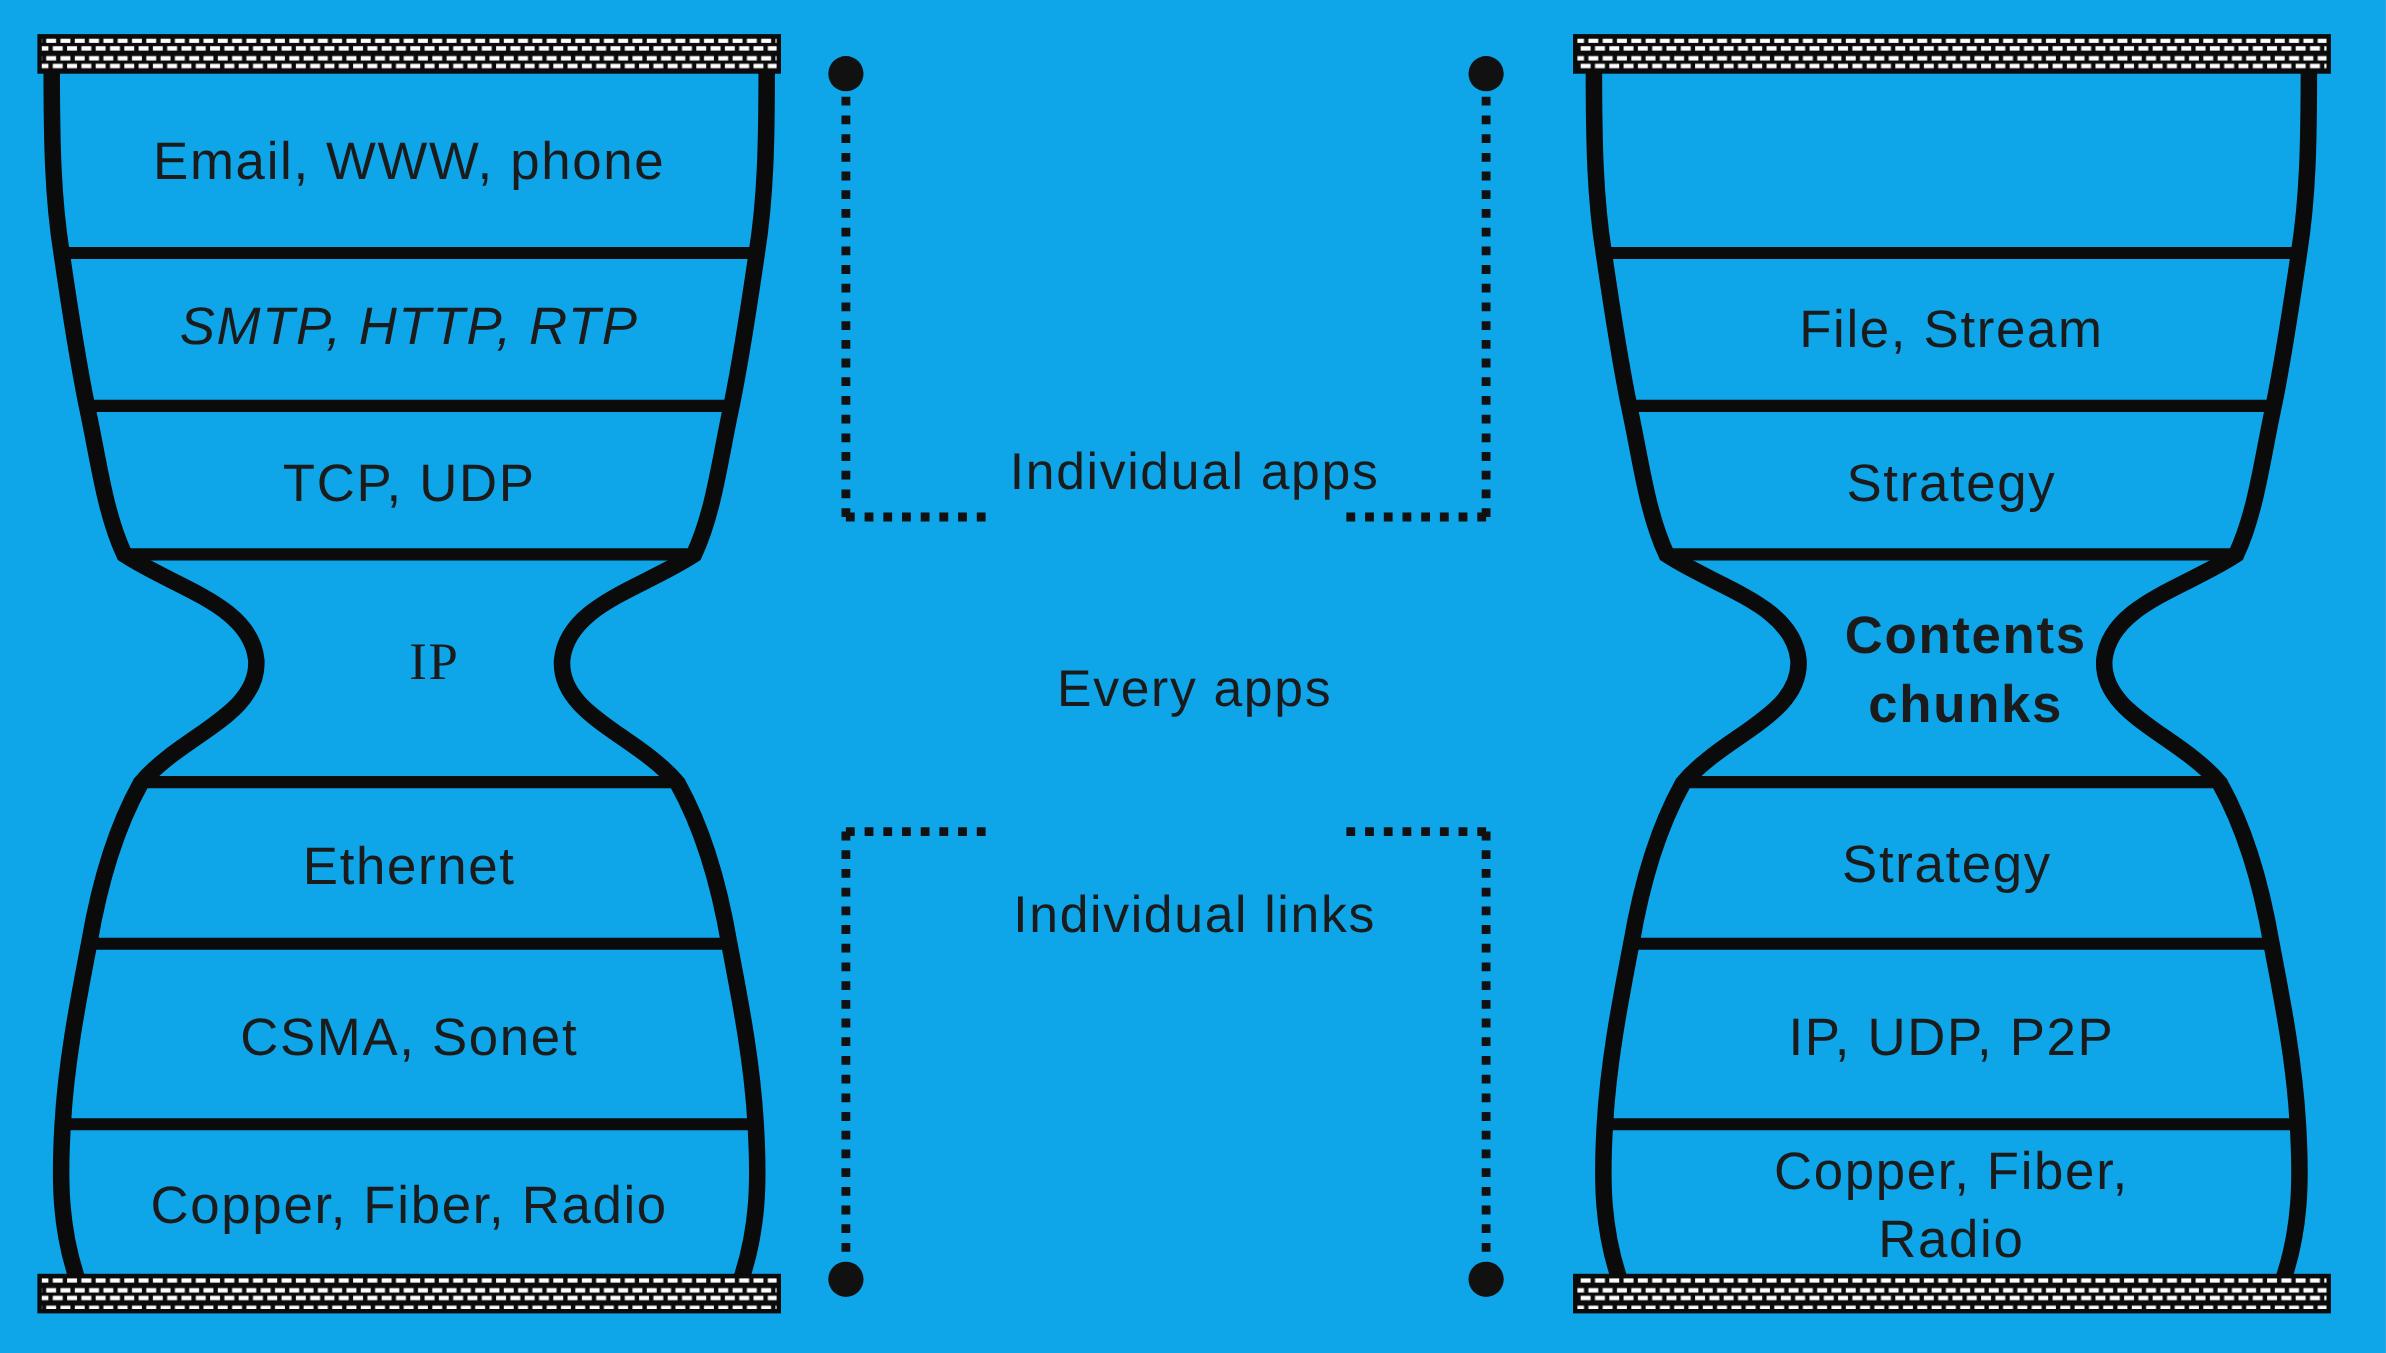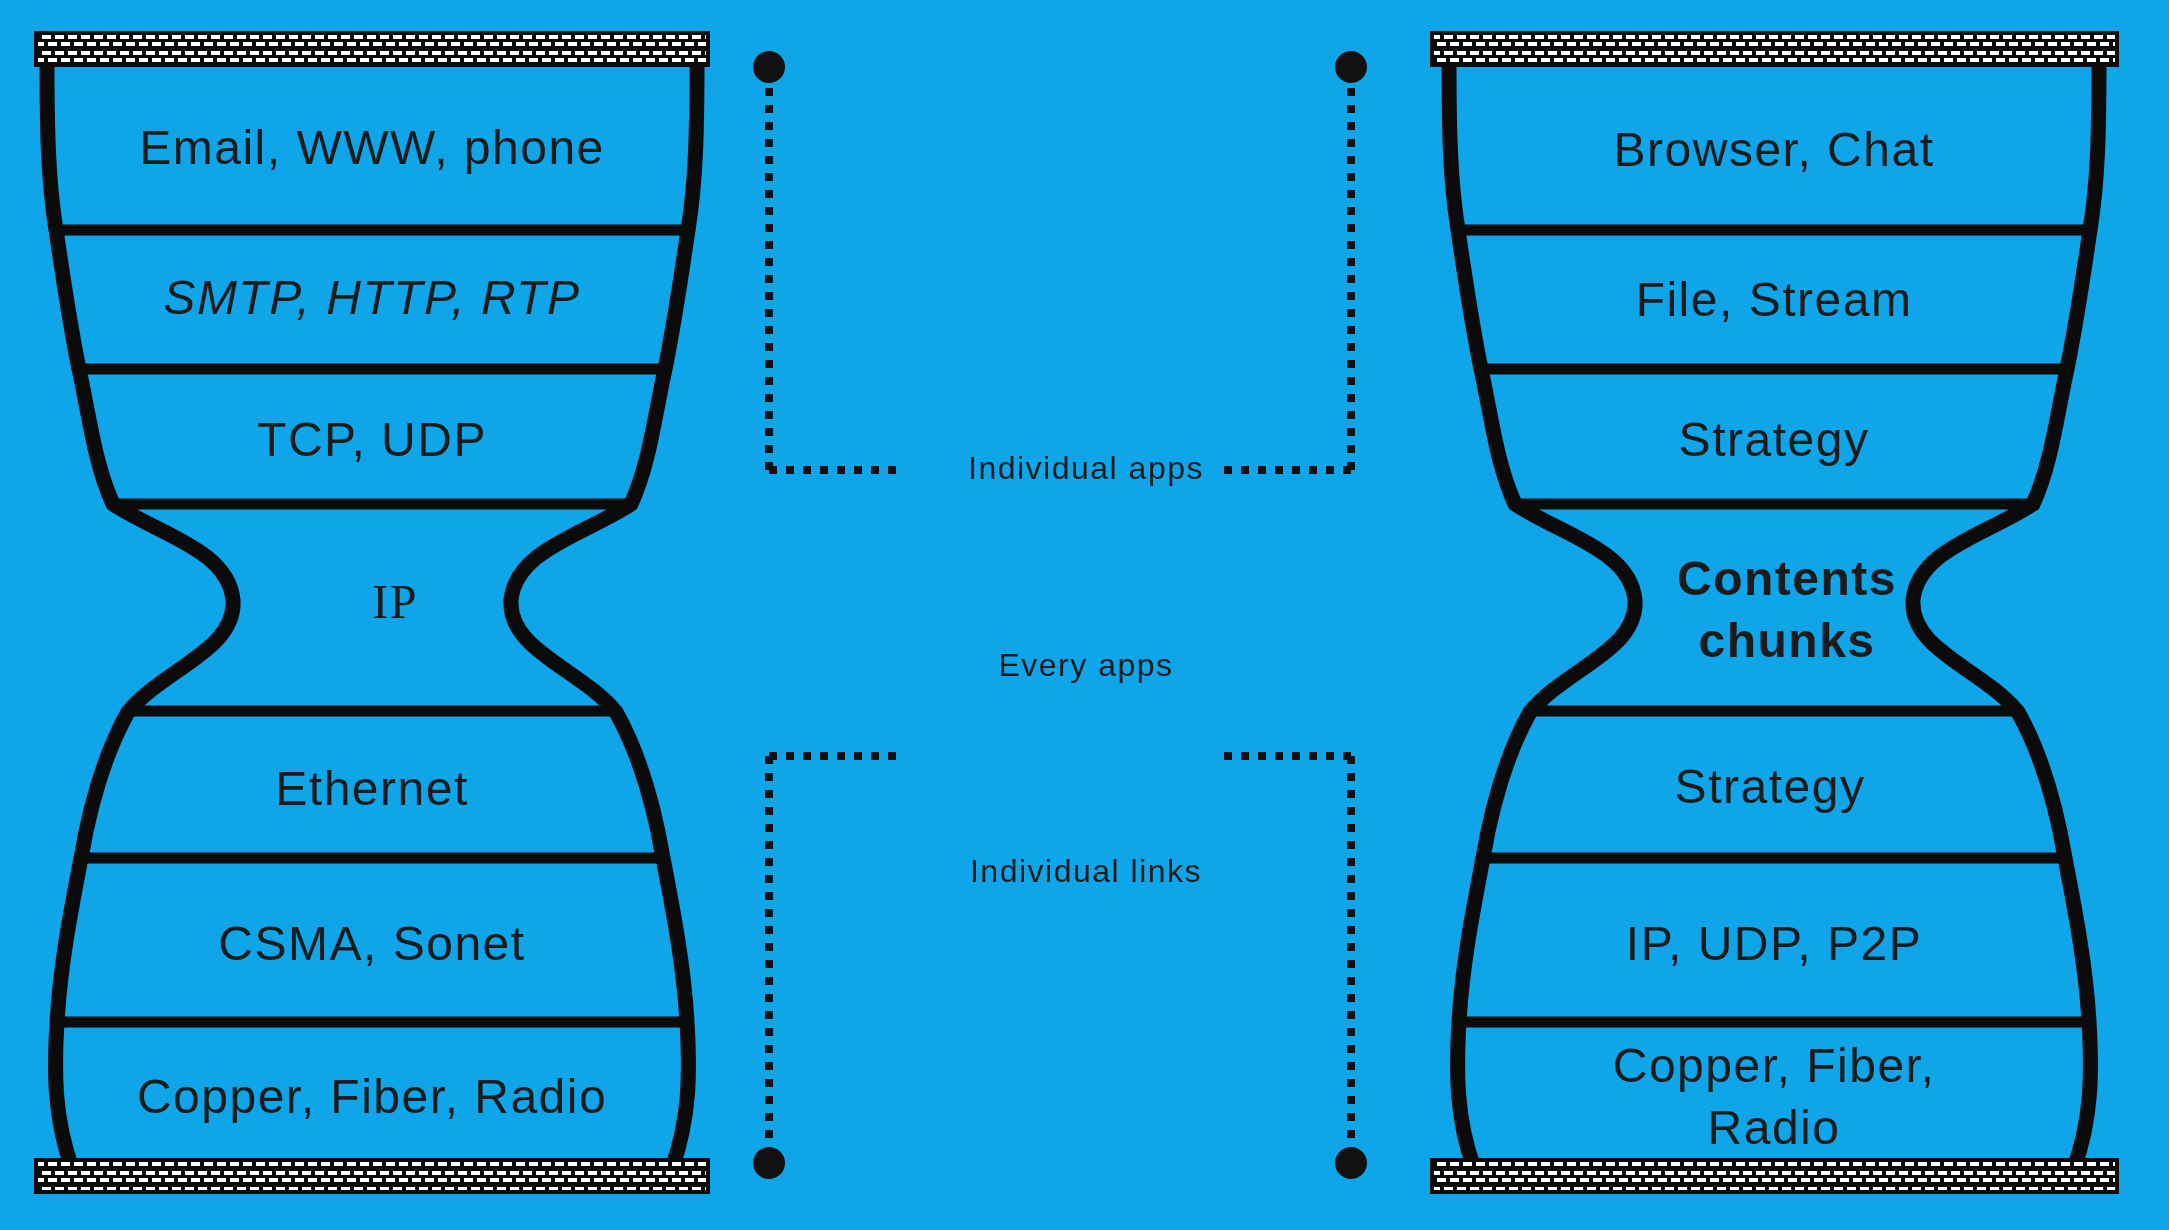--- a/index.html
+++ b/index.html
@@ -18,25 +18,24 @@
     letter-spacing:1.5px;
     color:#1b1b1b;
     white-space:pre-line;
     text-align:center;
     line-height:62px;
   }
   .layer-label.bold{font-weight:bold;}
   .mid-label{
     position:absolute;
     transform:translate(-50%,-50%);
-    font-size:32px;
+    font-size:47px;
     letter-spacing:1.5px;
     color:#1b1b1b;
     white-space:nowrap;
-    margin-top:40px;
   }
 </style>
 </head>
 <body>
 
 <div class="stage">
 
   <svg class="diagram-svg" width="2169" height="1230" viewBox="0 0 2169 1230">
     <defs>
       <pattern id="hatch" width="26" height="16" patternUnits="userSpaceOnUse">
@@ -131,21 +130,20 @@
   </svg>
 
   <div class="layer-label" style="left:372px;top:148px;">Email, WWW, phone</div>
   <div class="layer-label" style="left:372px;top:298px;font-style:italic;">SMTP, HTTP, RTP</div>
   <div class="layer-label" style="left:372px;top:440px;">TCP, UDP</div>
   <div class="layer-label" style="left:395px;top:602px;font-family:Liberation Serif, serif;">IP</div>
   <div class="layer-label" style="left:372px;top:789px;">Ethernet</div>
   <div class="layer-label" style="left:372px;top:944px;">CSMA, Sonet</div>
   <div class="layer-label" style="left:372px;top:1097px;">Copper, Fiber, Radio</div>
 
-  <div class="layer-label" style="left:1774px;top:150px;">Browser, Chat</div>
   <div class="layer-label" style="left:1774px;top:300px;">File, Stream</div>
   <div class="layer-label" style="left:1774px;top:440px;">Strategy</div>
   <div class="layer-label bold" style="left:1787px;top:610px;">Contents
 chunks</div>
   <div class="layer-label" style="left:1770px;top:787px;">Strategy</div>
   <div class="layer-label" style="left:1774px;top:944px;">IP, UDP, P2P</div>
   <div class="layer-label" style="left:1774px;top:1097px;">Copper, Fiber, Radio</div>
 
   <div class="mid-label" style="left:1086px;top:428px;">Individual apps</div>
   <div class="mid-label" style="left:1086px;top:625px;">Every apps</div>

